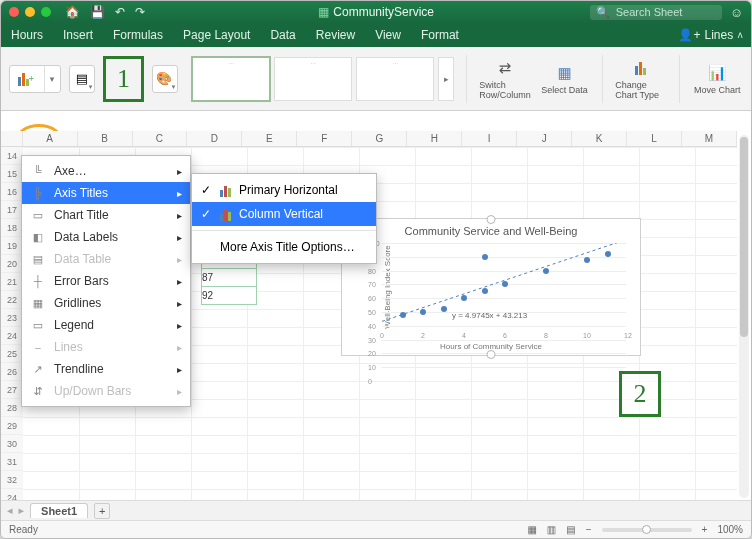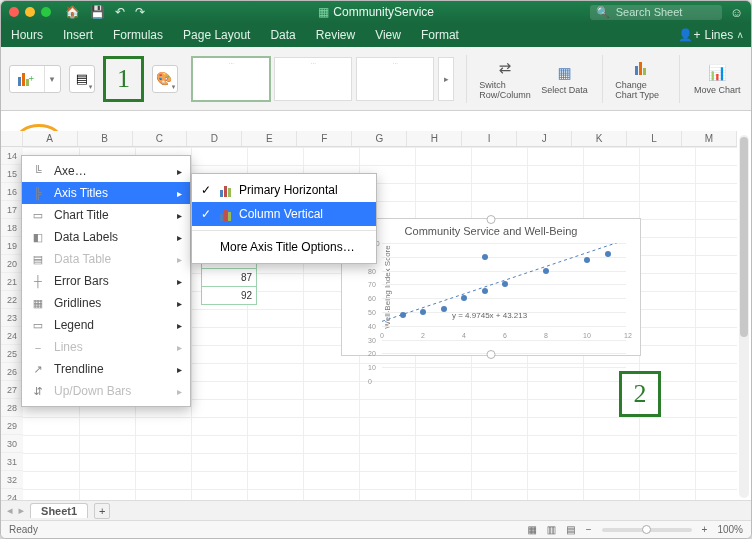--- a/index.html
+++ b/index.html
@@ -55,21 +55,21 @@
   .gridwrap { position:absolute; top:130px; bottom:38px; left:0; right:14px; overflow:hidden; background:#fff; }
   .colhead { display:flex; height:16px; font-size:10px; color:#666; background:#f7f7f7; border-bottom:1px solid #dcdcdc; }
   .colhead div { border-right:1px solid #e4e4e4; text-align:center; line-height:16px; }
   .rowarea { position:absolute; top:16px; bottom:0; left:0; right:0; }
   .rowhead { position:absolute; left:0; top:0; width:22px; font-size:9px; color:#777; }
   .rowhead div { height:18px; line-height:18px; text-align:center; border-bottom:1px solid #eee; background:#f7f7f7; }
   .cells { position:absolute; left:22px; top:0; right:0; bottom:0; }
   .cells .gridline-h { position:absolute; left:0; right:0; height:1px; background:#eee; }
   .cells .gridline-v { position:absolute; top:0; bottom:0; width:1px; background:#eee; }
   .datacol { position:absolute; top:0; font-size:10px; color:#333; }
-  .datacol div { height:18px; line-height:18px; text-align:right; padding-right:4px; border:1px solid #9fd3b0; border-top:none; background:#fff; }
+  .datacol div { height:18px; line-height:18px; padding-right:16px; border:1px solid #9fd3b0; border-top:none; background:#fff; }
   .datacol div:first-child{border-top:1px solid #9fd3b0;}
 
   
   .menu1 { position:absolute; left:20px; top:154px; width:170px; background:#fff; border:1px solid #bcbcbc; box-shadow:0 4px 12px rgba(0,0,0,.25); z-index:30; font-size:12px; padding:4px 0; }
   .m1-item { height:22px; display:flex; align-items:center; padding:0 8px; gap:8px; color:#333; position:relative; }
   .m1-item .mi-ico { width:16px; text-align:center; font-size:11px; color:#888; }
   .m1-item.disabled { color:#bdbdbd; }
   .m1-item.sel { background:#2f7bff; color:#fff; }
   .m1-item .arrow { margin-left:auto; font-size:10px; }
   .menu2 { position:absolute; left:190px; top:172px; width:186px; background:#fff; border:1px solid #bcbcbc; box-shadow:0 4px 12px rgba(0,0,0,.25); z-index:31; font-size:12px; padding:4px 0; }
@@ -372,20 +372,21 @@
     <div class="m2-sep"></div>
     <div class="m2-item">
       <span class="chk"></span>
         <span>More Axis Title Options…</span>
     </div>
   </div>
 
   <div class="chartbox">
     <div class="chart-title">Community Service and Well-Being</div>
     <div class="ylabel">Well-Being Index Score</div>
+    <div class="xlabel">Hours of Community Service</div>
     <div class="plot" id="plot">
         <div class="hg" style="top: 138px;"></div>
         <div class="hg" style="top: 124.2px;"></div>
         <div class="hg" style="top: 110.4px;"></div>
         <div class="hg" style="top: 96.6px;"></div>
         <div class="hg" style="top: 82.8px;"></div>
         <div class="hg" style="top: 69px;"></div>
         <div class="hg" style="top: 55.2px;"></div>
         <div class="hg" style="top: 41.4px;"></div>
         <div class="hg" style="top: 27.6px;"></div>

